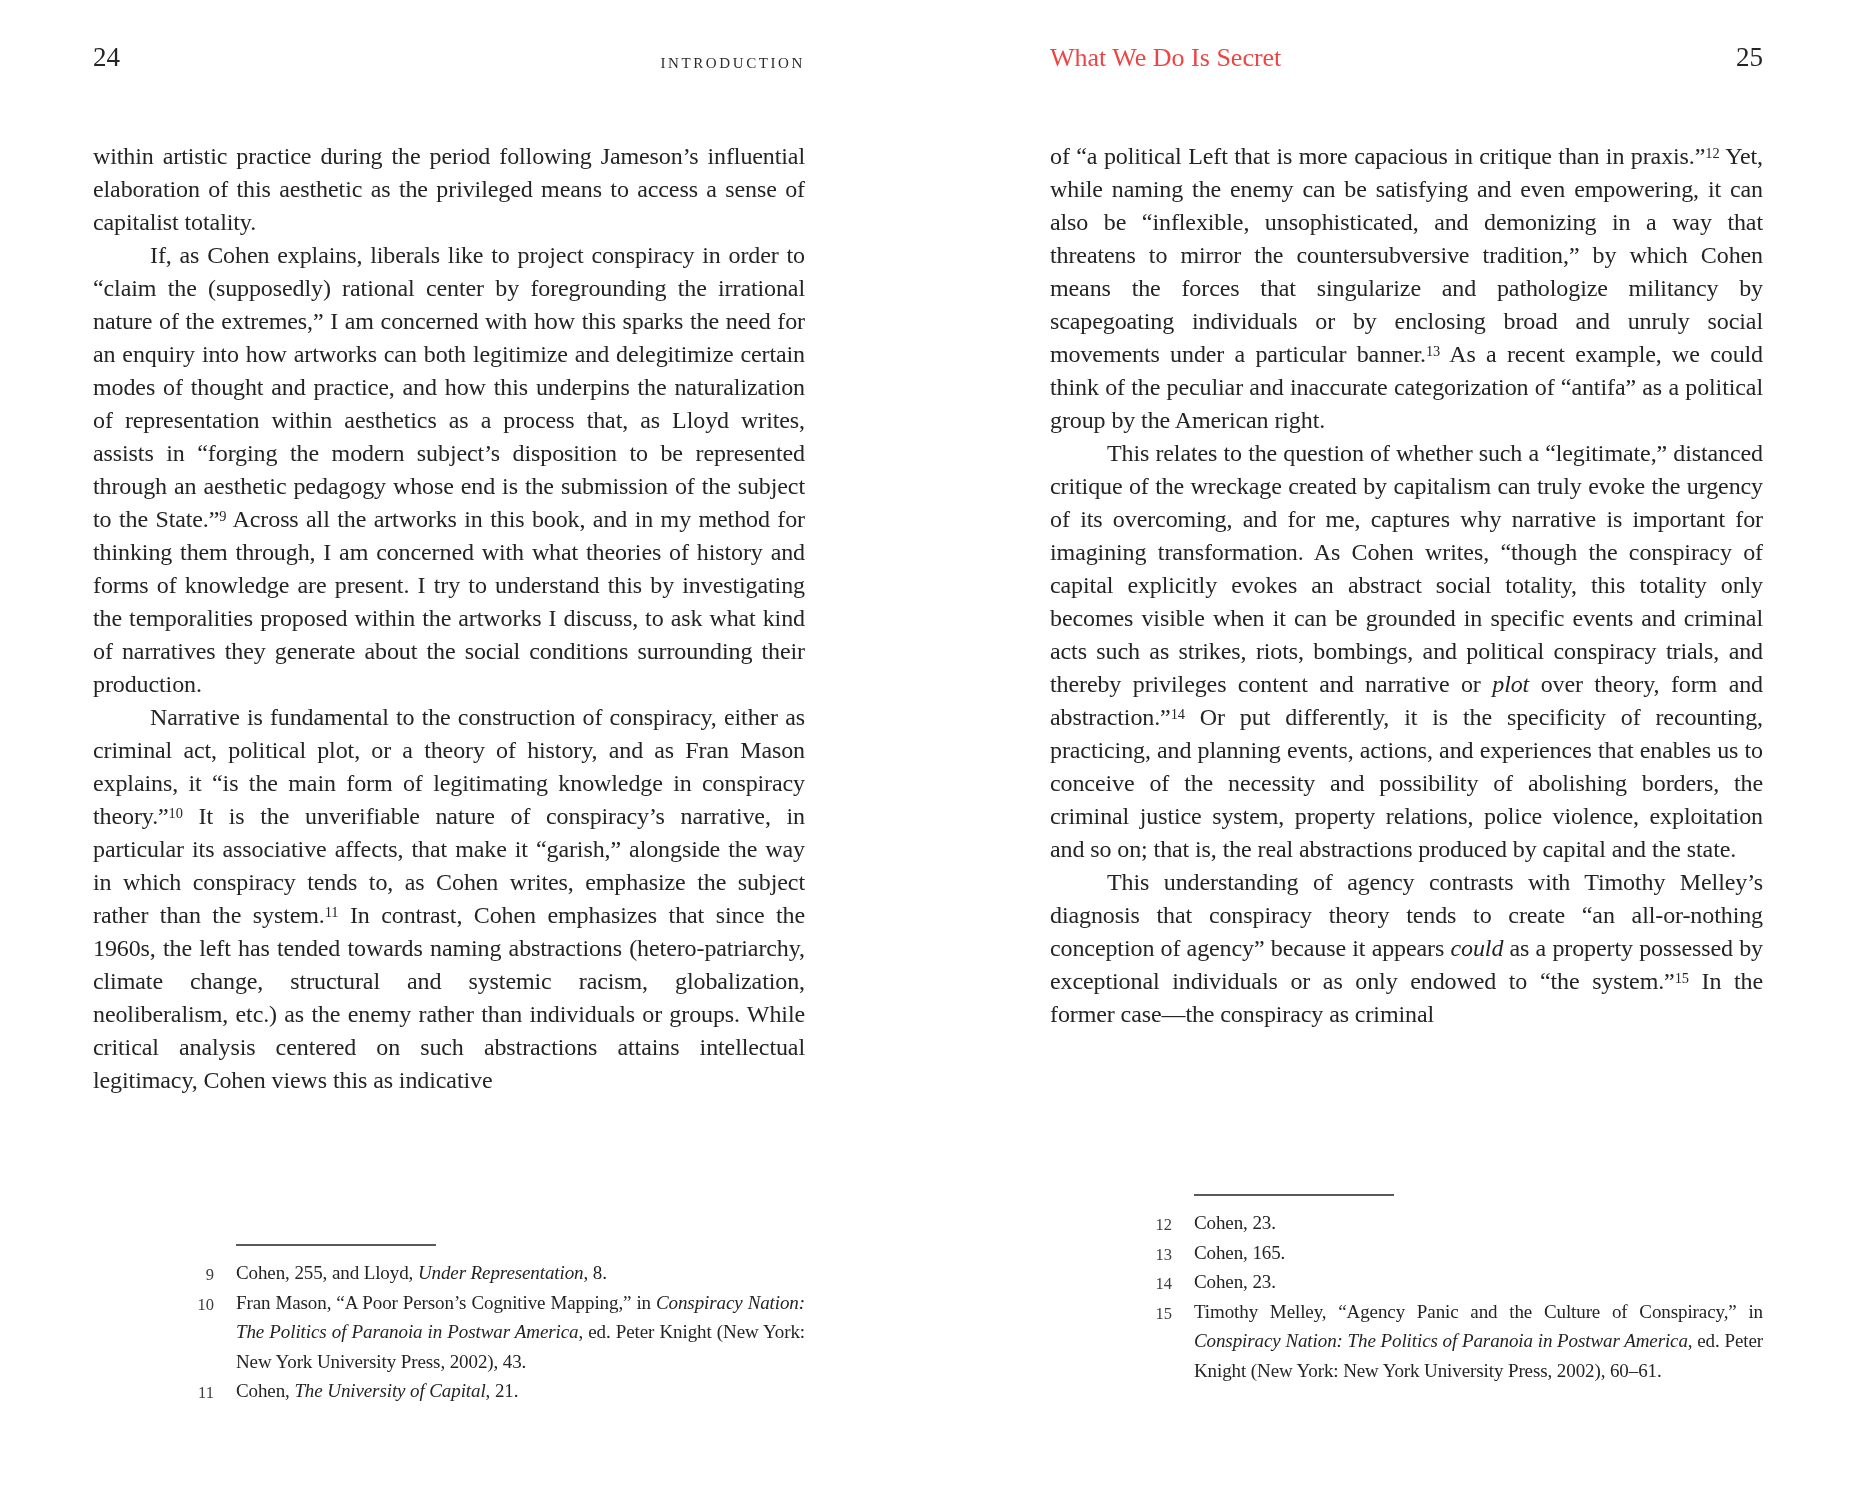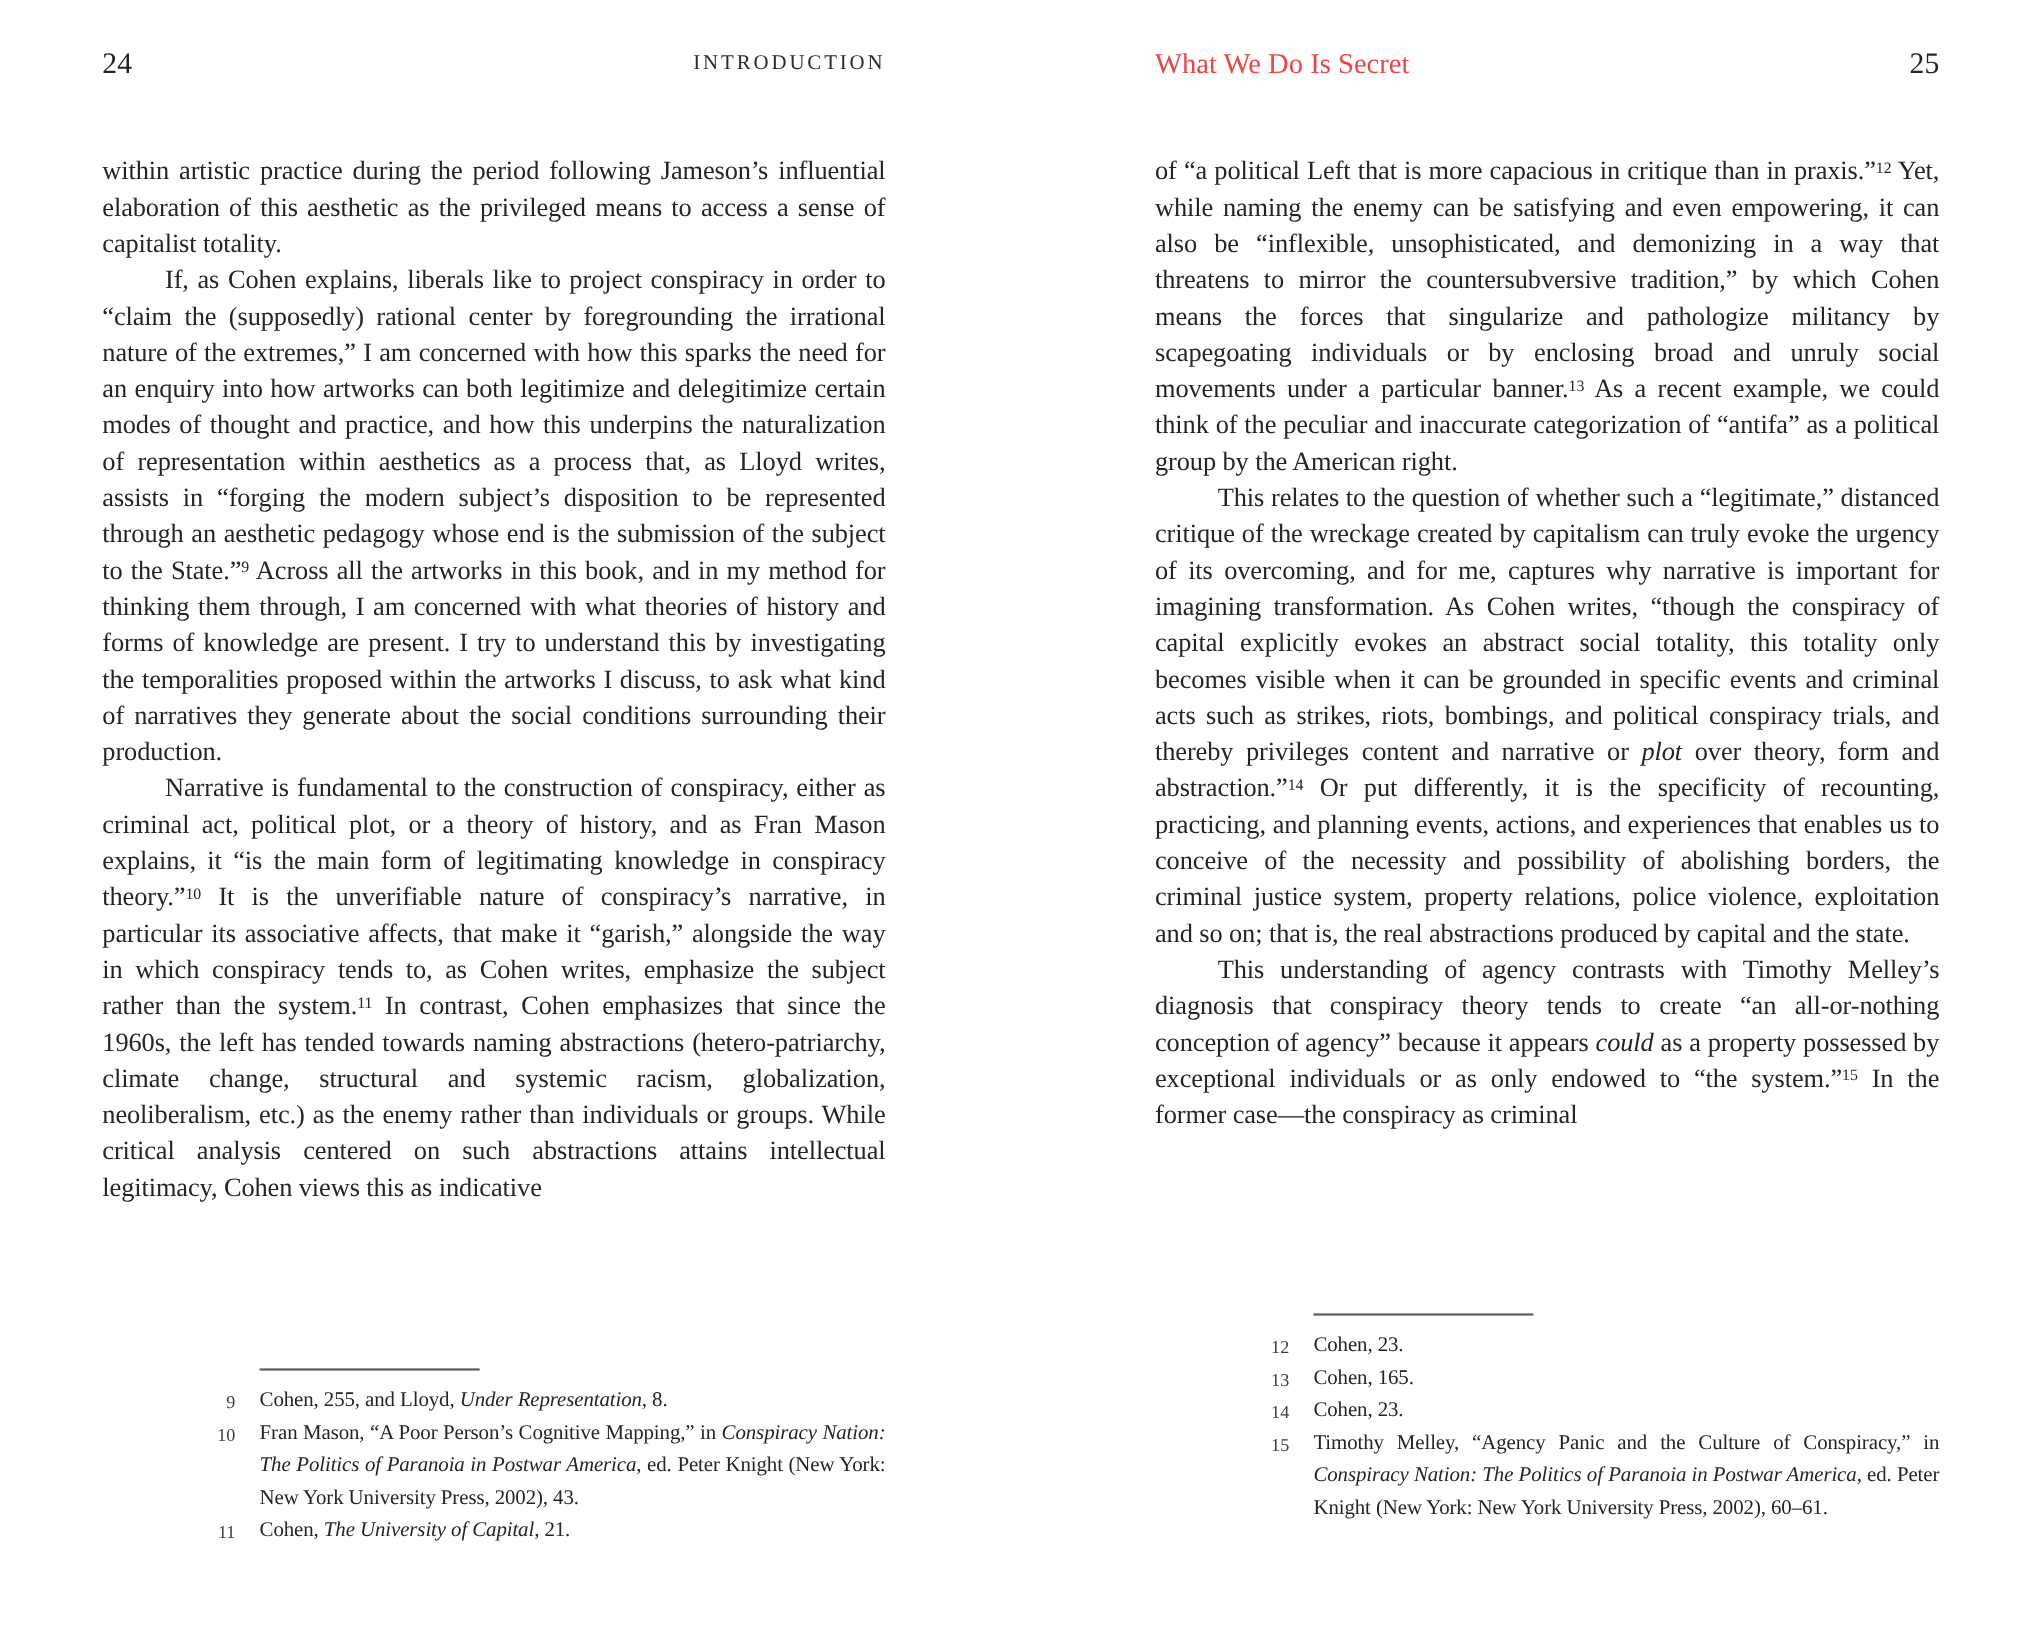--- a/index.html
+++ b/index.html
@@ -7,24 +7,24 @@
     width:1857px;height:1500px;background:#ffffff;position:relative;
     font-family:"Liberation Serif","DejaVu Serif",serif;color:#242424;
     -webkit-font-smoothing:antialiased;
   }
   .page{position:absolute;top:0;height:1500px}
   #left-page{left:93px;width:712px}
   #right-page{left:1050px;width:713px}
 
   .running-row{
     position:absolute;top:44px;left:0;right:0;
-    display:flex;justify-content:space-between;align-items:center;
+    display:flex;justify-content:space-between;align-items:flex-end;
   }
   .folio{font-size:27px;line-height:1}
-  .head-caps{font-size:19px;letter-spacing:2.6px;line-height:1;color:#2b2b2b}
+  .head-caps{font-size:15px;letter-spacing:2.6px;line-height:1;color:#2b2b2b}
   .head-title{font-size:26px;line-height:1;color:#ef4444}
 
   .body-text{
     position:absolute;top:140px;left:0;right:0;
     font-size:24px;line-height:33px;letter-spacing:-0.1px;
   }
   .body-text p{margin:0;text-align:justify}
   .body-text p.indent{text-indent:57px}
 
   .footnotes{

